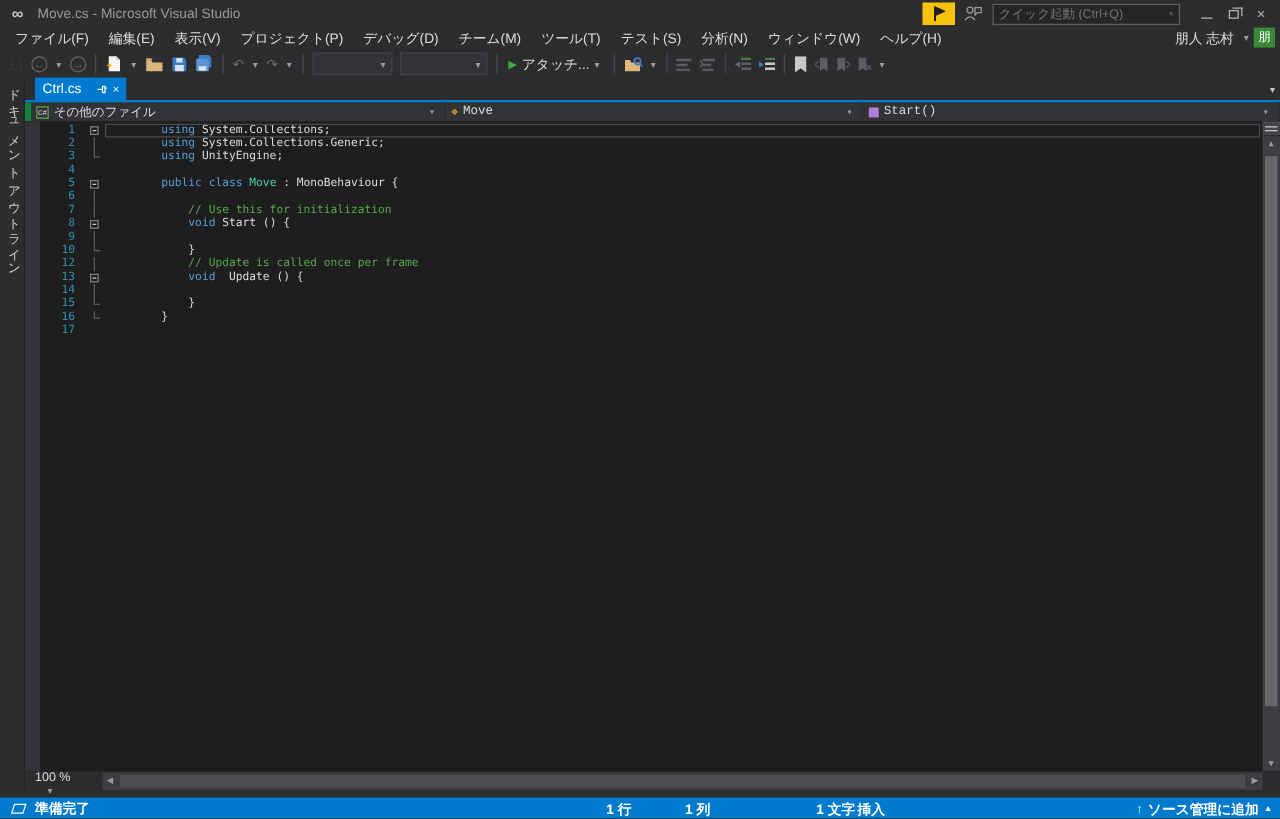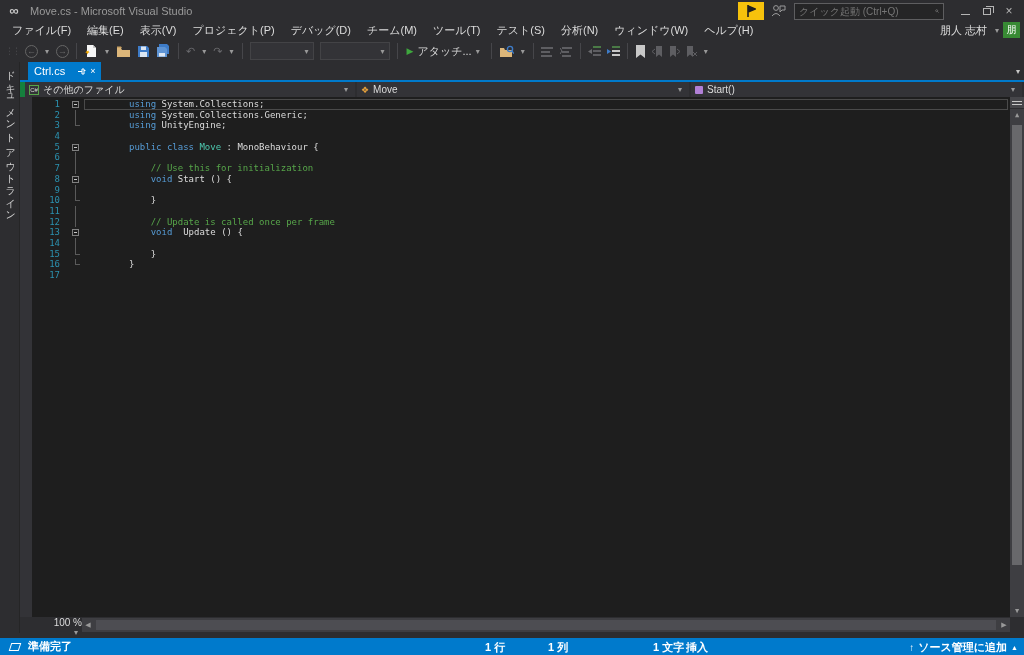--- a/index.html
+++ b/index.html
@@ -45,21 +45,21 @@
   .doc-col { flex:1; display:flex; flex-direction:column; min-width:0; }
 
   
   .tabrow { height:20px; background:#2D2D30; position:relative; display:flex; align-items:flex-end; border-bottom:2px solid #007ACC; }
   .tab-active { height:18px; background:#007ACC; color:#FFF; font-size:11px; display:flex; align-items:center; padding:0 6px; margin-left:8px; }
   .tab-label { margin-right:8px; }
   .pin-ic, .tab-close { font-size:9px; color:#FFF; margin-left:4px; }
   .tabrow-caret { position:absolute; right:4px; bottom:4px; font-size:8px; color:#C8C8C8; }
 
   
-  .navbar { height:15px; display:flex; background:#15803d; padding-left:5px; }
+  .navbar { height:15px; display:flex; background:#15803d; padding-left:5px;font-family:Liberation Mono, monospace; }
   .nav-combo { height:15px; background:#333337; border-right:2px solid #2D2D30; display:flex; align-items:center; font-size:10px; color:#DCDCDC; padding:0 4px; position:relative; }
   .nav-combo .caret { position:absolute; right:3px; }
   .cs-file-ic { width:10px; height:10px; border:1px solid #57A64A; color:#DCDCDC; font-size:6px; line-height:9px; text-align:center; margin-right:4px; }
   .class-ic { color:#E8A23C; font-size:9px; margin-right:4px; }
   .method-ic { width:8px; height:8px; background:#B180D7; margin-right:4px; transform:rotate(0deg); border-radius:1px; }
 
   
   .editor { flex:1; position:relative; background:#1E1E1E; overflow:hidden; font-family:"DejaVu Sans Mono", monospace; }
   .indicator-strip { position:absolute; left:0; top:0; bottom:0; width:12px; background:#333337; }
   .code-lines { position:absolute; left:0; top:2px; right:14px; }
@@ -81,21 +81,21 @@
   
   .vscroll { position:absolute; right:0; top:0; bottom:0; width:14px; background:#3E3E42; }
   .vsplit { height:12px; border-bottom:1px solid #2D2D30; display:flex; flex-direction:column; justify-content:center; gap:2px; padding:0 2px; background:#46464A; }
   .vsplit i { display:block; border-top:1px solid #C8C8C8; }
   .vs-arrow { height:12px; text-align:center; font-size:7px; color:#999; line-height:12px; }
   .vthumb { position:absolute; left:2px; right:2px; top:28px; height:440px; background:#68686B; }
   .vs-arrow-dn { position:absolute; bottom:0; left:0; right:0; }
 
   
   .zoomrow { height:16px; background:#2D2D30; display:flex; align-items:center; }
-  .zoom-ctl { width:62px; height:16px; display:flex; align-items:flex-end; font-size:10px; color:#DCDCDC; padding-left:8px;flex-direction:column; }
+  .zoom-ctl { width:62px; height:16px; display:flex; align-items:flex-start; font-size:10px; color:#DCDCDC; padding-left:8px;flex-direction:column; }
   .zoom-ctl .caret { margin-left:10px; }
   .hscroll { flex:1; height:14px; background:#3E3E42; position:relative; margin-right:14px; }
   .hs-arrow { position:absolute; top:0; width:12px; height:14px; font-size:7px; color:#999; text-align:center; line-height:14px; }
   .hs-thumb { position:absolute; left:14px; right:14px; top:2px; bottom:2px; background:#4D4D52; }
 
   
   .statusbar { position:absolute; left:0; right:0; bottom:0; height:17px; background:#007ACC; color:#FFF; font-size:11px; display:flex; align-items:center;font-weight:bold; }
   .sb-ready-ic { width:10px; height:8px; border:1px solid #FFF; transform:skewX(-18deg); margin:0 8px 0 10px; }
   .sb-item { position:absolute; top:2px; }
   .sb-line { left:485px;text-align:right; } .sb-col { left:548px; } .sb-char { left:608px;margin-left:45px; } .sb-ins { left:686px; }
@@ -406,28 +406,20 @@
             <div class="code-row">
               <div class="cell-ind"></div>
               <div class="cell-num">10</div>
               <div class="cell-fold">
                 <div class="fold-end"></div>
               </div>
               <div class="cell-code"><span class="seg-p">    }</span></div>
             </div>
             <div class="code-row">
               <div class="cell-ind"></div>
-              <div class="cell-num">11</div>
-              <div class="cell-fold">
-                <div class="fold-bar"></div>
-              </div>
-              <div class="cell-code"></div>
-            </div>
-            <div class="code-row">
-              <div class="cell-ind"></div>
               <div class="cell-num">12</div>
               <div class="cell-fold">
                 <div class="fold-bar"></div>
               </div>
               <div class="cell-code"><span class="seg-c">    // Update is called once per frame</span></div>
             </div>
             <div class="code-row">
               <div class="cell-ind"></div>
               <div class="cell-num">13</div>
               <div class="cell-fold">

